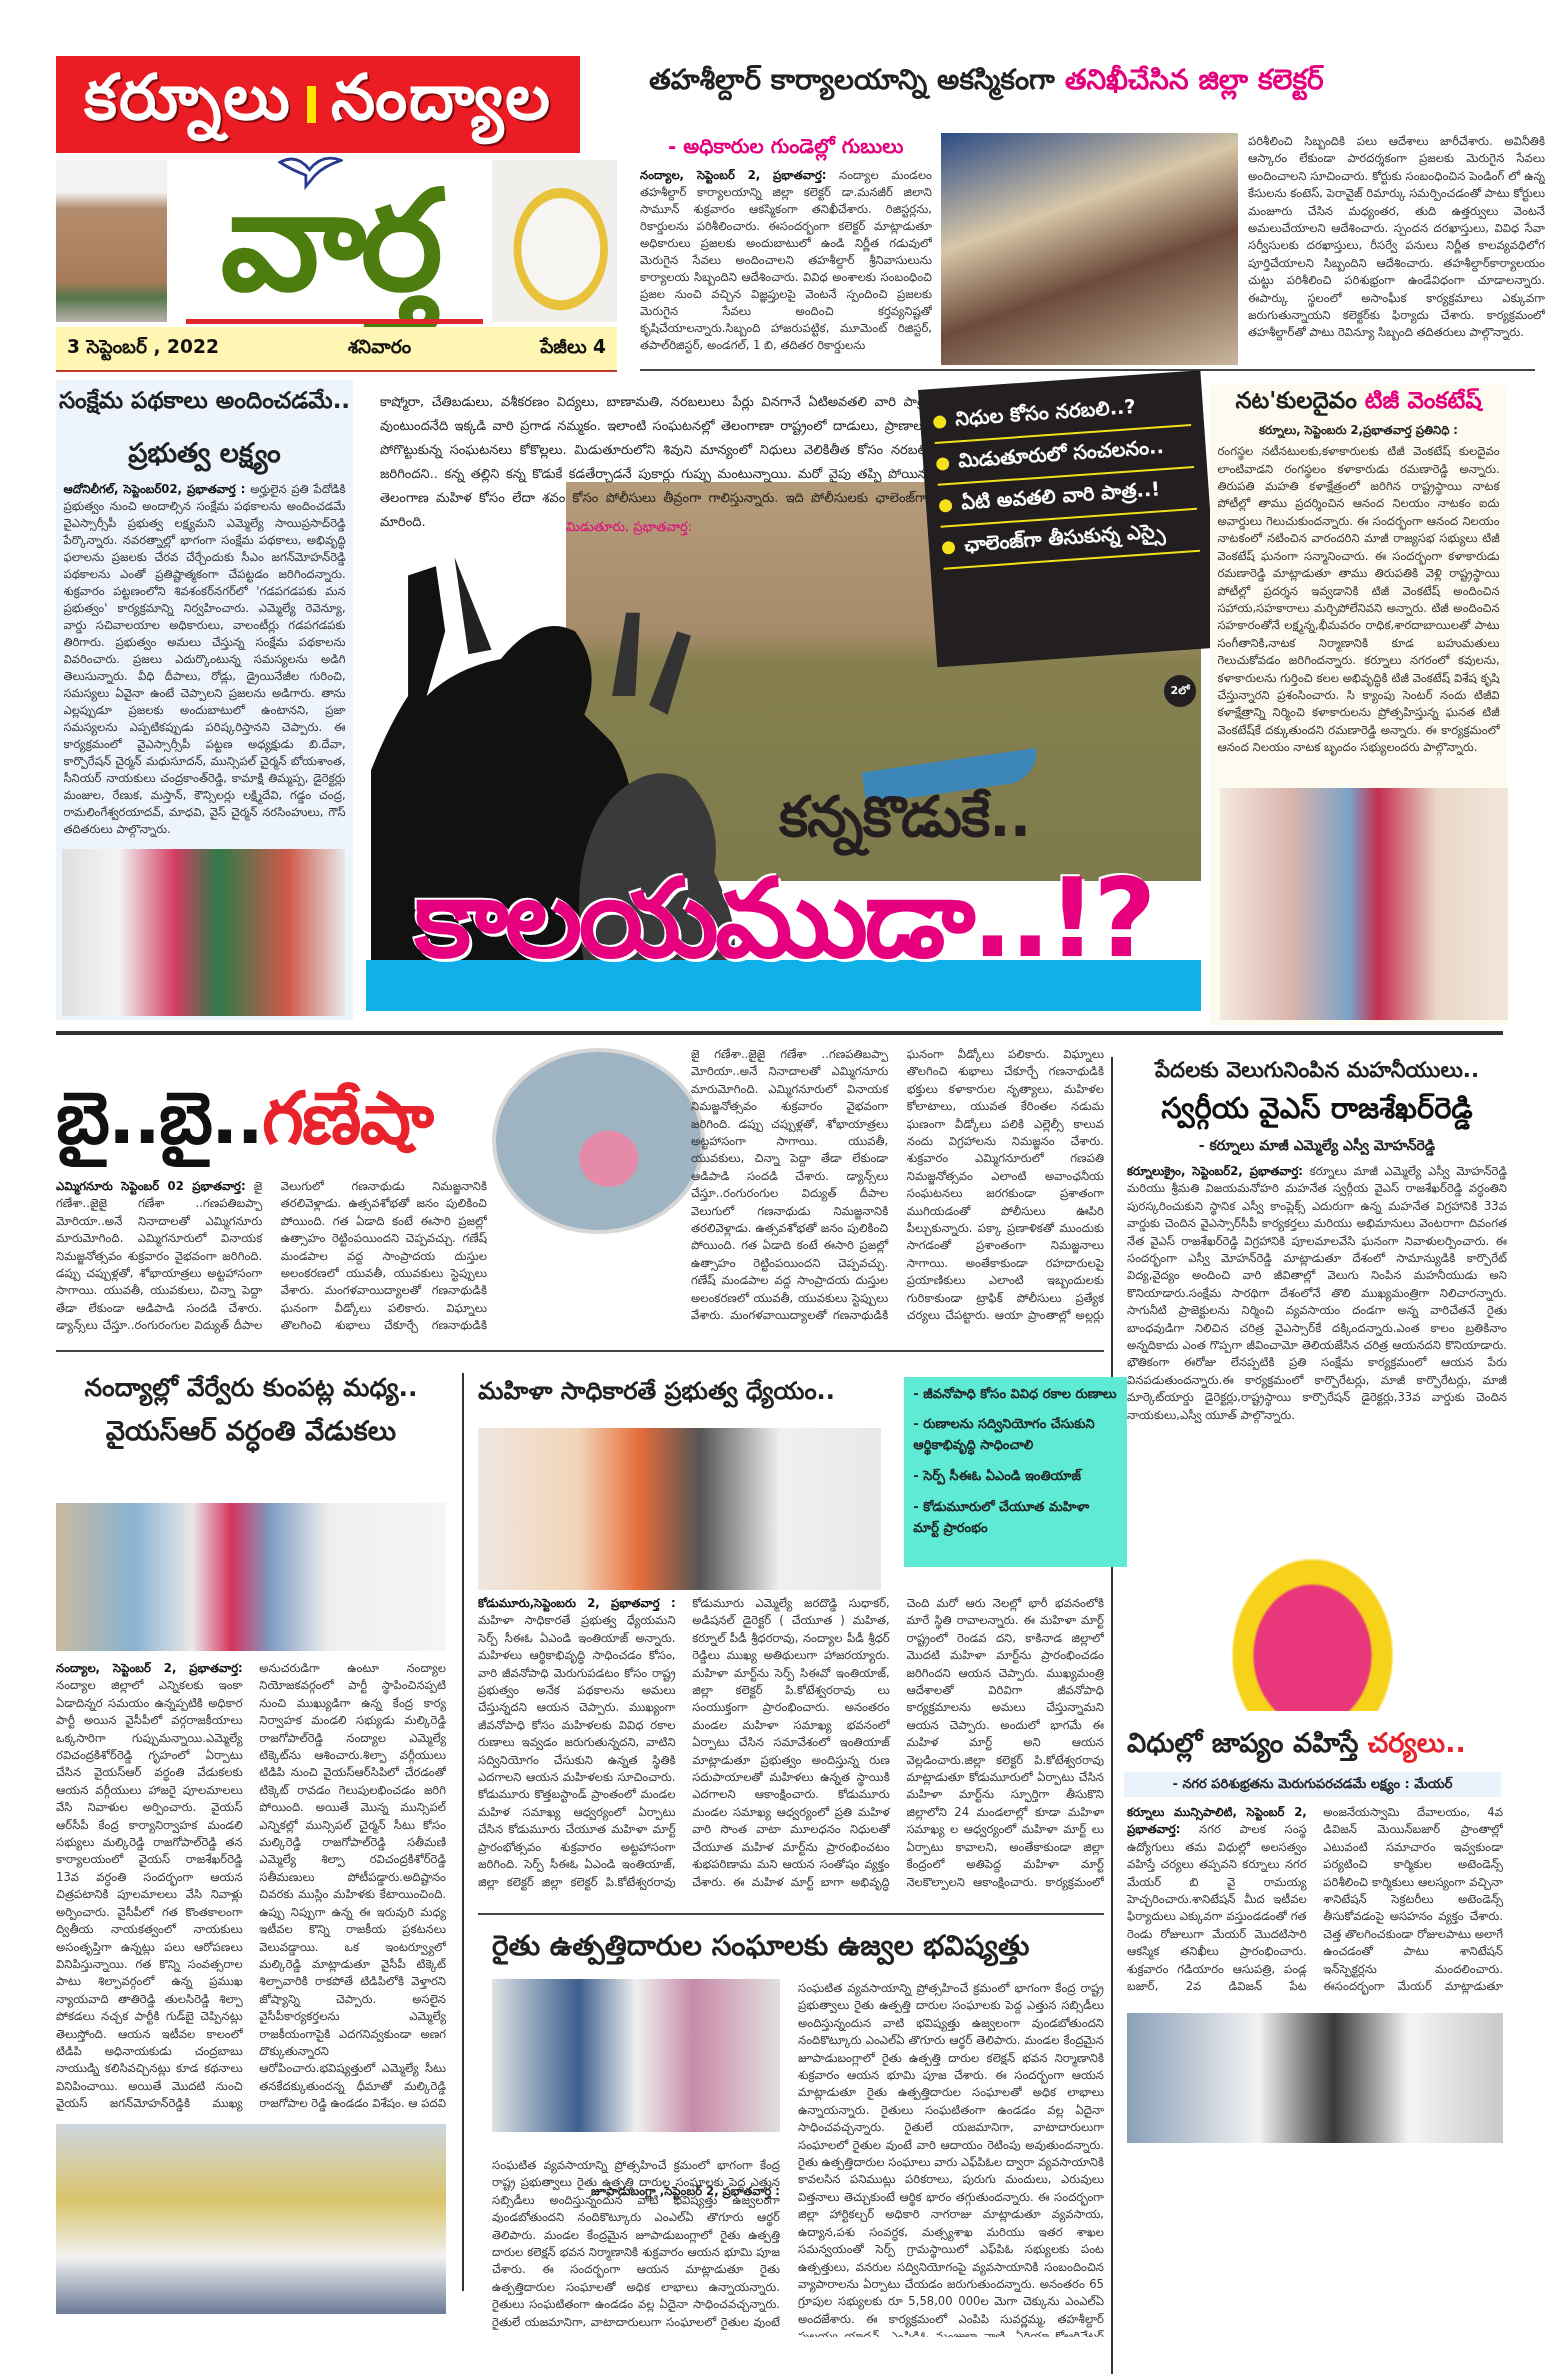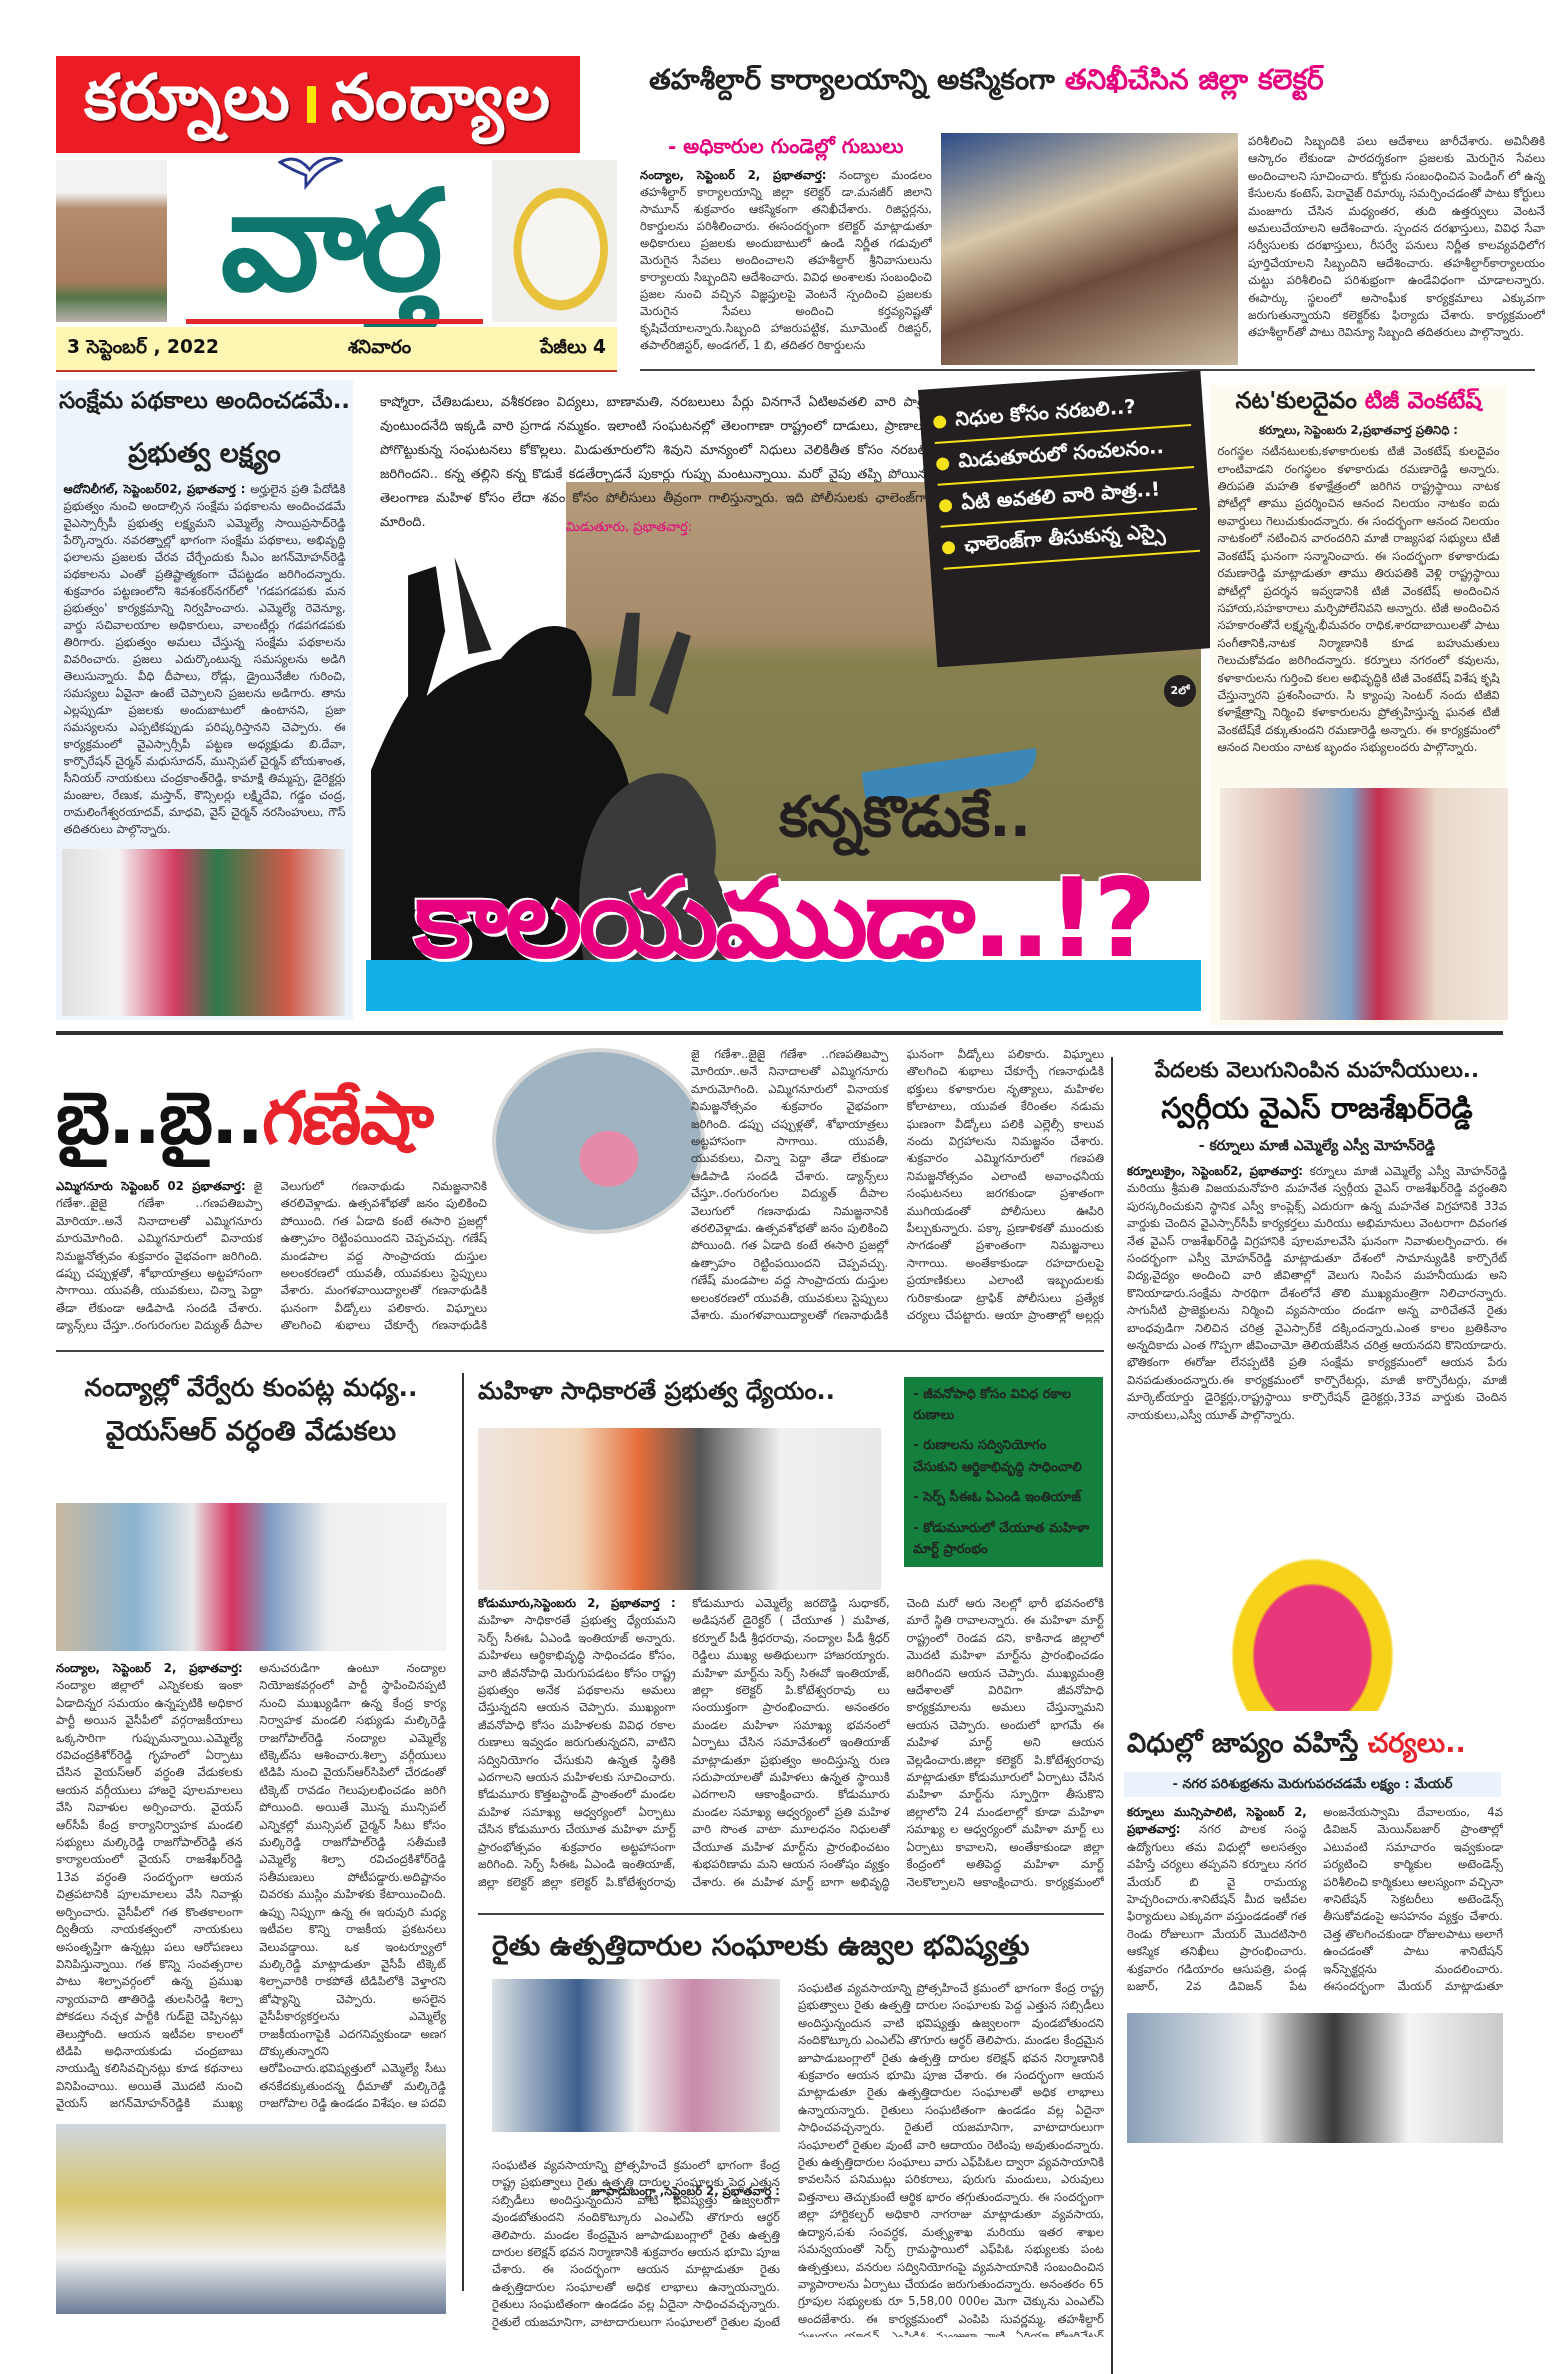--- a/index.html
+++ b/index.html
@@ -15,21 +15,21 @@
   .cols2 { column-count: 2; column-gap: 20.4px; }
   .cols3 { column-count: 3; column-gap: 18.6px; }
   .pink { color: #e6007e; }
   .red { color: #e8232b; }
   h1,h2,h3 { font-family: "DejaVu Sans", sans-serif; font-weight: bold; }
 
   
   #masthead-band { left: 56px; top: 56px; width: 524px; height: 97px; background: #ec1c24; display:flex; align-items:center; justify-content:center; }
   #masthead-band .mt { color: #fff; font-size: 63px; font-weight: bold; letter-spacing: 1.9px; text-shadow: 1.9px 1.9px 0 #7a0c10; }
   #masthead-band .sep { display:inline-block; width: 9.3px; height: 37px; background:#ffe600; margin: 0 15px; vertical-align: middle; }
-  #logo-text { left: 176px; top: 162px; width: 306px; height: 158px; color: #0f766e; font-size: 139px; font-weight: bold; line-height: 158px; text-align: center; letter-spacing: -5.6px; }
+  #logo-text { left: 176px; top: 162px; width: 306px; height: 158px; color: #4d7c0f; font-size: 139px; font-weight: bold; line-height: 158px; text-align: center; letter-spacing: -5.6px; }
   #logo-underline { left: 186px; top: 319px; width: 297px; height: 4.6px; background:#e0262b; }
   #dove-icon { left: 278px; top: 153px; width: 65px; height: 37px; }
   #date-bar { left: 56px; top: 327px; width: 561px; height: 45px; background: #fff6b3; border-bottom: 2.8px solid #c0392b; display:flex; justify-content: space-between; align-items:center; padding: 0 11px; font-size: 18.6px; font-weight: bold; color:#111; }
 
   
   #head-title { left: 649px; top: 63px; width: 890px; font-size: 28px; font-weight: bold; color: #222; white-space: nowrap; }
   #head-sub { left: 668px; top: 134px; font-size: 20px; font-weight: bold; color:#e6007e; }
 
   
   #welfare-box { left: 56px; top: 380px; width: 297px; height: 640px; background: #edf4fb; }
@@ -45,21 +45,21 @@
   #tg-box { left: 1210px; top: 385px; width: 297px; height: 640px; background:#fdfbf0; }
 
   
   #ganesha-title { left: 56px; top: 1076px; font-size: 72px; font-weight: bold; color:#111; letter-spacing: -1.9px; }
   #ganesha-photo { left: 492px; top: 1048px; width: 213px; height: 186px; border-radius: 50%; border: 4.6px solid #d7d7d7; background: radial-gradient(ellipse at 55% 60%, #e58aa8 0 18%, #9fb4c2 19% 100%); }
 
   
   #nandyal-photo { left: 56px; top: 1503px; width: 390px; height: 148px; background: linear-gradient(90deg,#c9b9a0 0%,#89b3d1 20%,#e8e8e8 35%,#d6345f 45%,#7f9cc2 55%,#efefef 70%,#f5f5f5 100%); }
   #nandyal-bottom-photo { left: 56px; top: 2124px; width: 390px; height: 190px; background: linear-gradient(180deg,#cfd6e0 0%,#d9c46a 40%,#f2f2f2 70%,#6b7b96 100%); }
   #women-photo { left: 478px; top: 1428px; width: 403px; height: 162px; background: linear-gradient(90deg,#efe6e0 0%,#f2d5b7 25%,#e66d3b 40%,#555 55%,#f0f0f0 75%,#e8e8e8 100%); }
-  #women-side { left: 904px; top: 1377px; width: 199px; height: 190px; background:#15803d; padding: 5.6px 9.3px; }
+  #women-side { left: 904px; top: 1377px; width: 223px; height: 190px; background:#5eead4; padding: 5.6px 9.3px; }
   #farmers-photo { left: 492px; top: 1979px; width: 288px; height: 153px; background: linear-gradient(90deg,#dde3e6 0%,#3d5f8f 30%,#f0f0f0 50%,#c88aa8 70%,#e0e0e0 100%); }
   #ysr-photo { left: 1127px; top: 1433px; width: 371px; height: 278px; background: radial-gradient(ellipse at 50% 80%, #e8377a 0 22%, #f7d21b 23% 30%, #fff 31% 100%); }
   #mayor-photo { left: 1127px; top: 2013px; width: 376px; height: 130px; background: linear-gradient(90deg,#8aa0b8 0%,#f2f2f2 35%,#3a3a3a 55%,#f5f5f5 75%,#c9c9c9 100%); }
   #collector-photo { left: 941px; top: 133px; width: 297px; height: 232px; background: linear-gradient(160deg,#2b4b86 0%,#d8c7a8 35%,#6d4b3b 60%,#c8b79c 100%); }
   #welfare-photo { left: 62px; top: 849px; width: 283px; height: 167px; background: linear-gradient(90deg,#e0e0e0 0%,#f4f4f4 20%,#d33c61 40%,#2f7a4a 55%,#cf5a4a 80%,#e8e8e8 100%); }
   #tg-photo { left: 1220px; top: 788px; width: 288px; height: 232px; background: linear-gradient(90deg,#f3eadf 0%,#d9b3ac 25%,#7aa3c7 45%,#c62d4e 55%,#e8d7c8 75%,#f2e6dc 100%); }
 </style>
 </head>
 <body>
 

